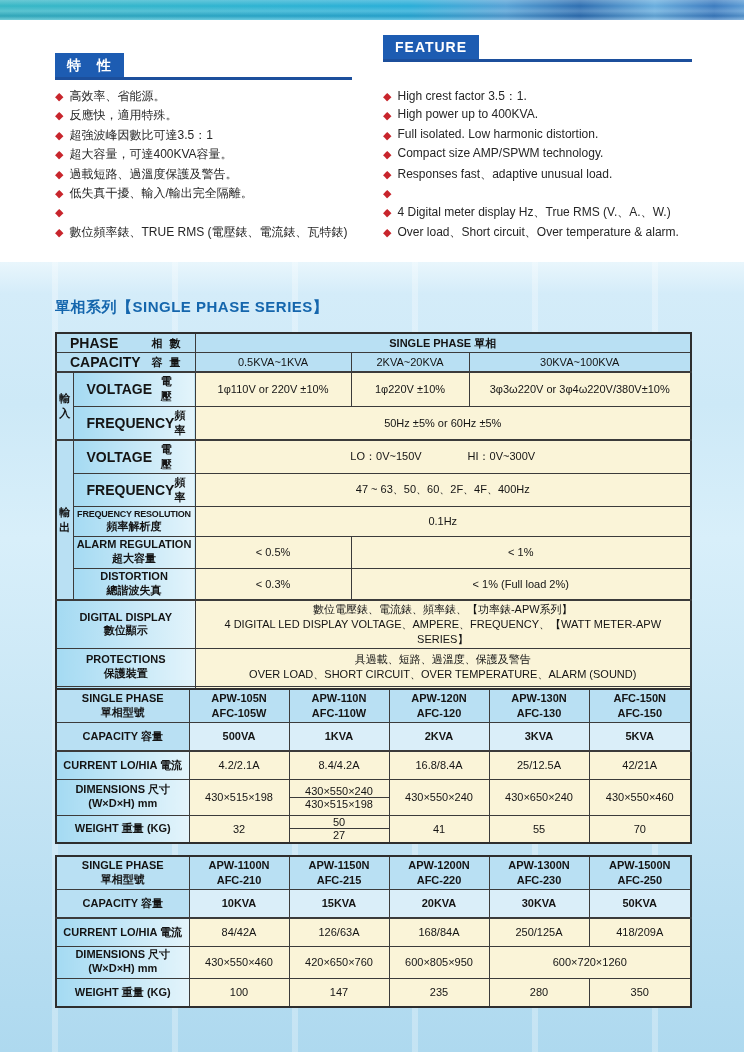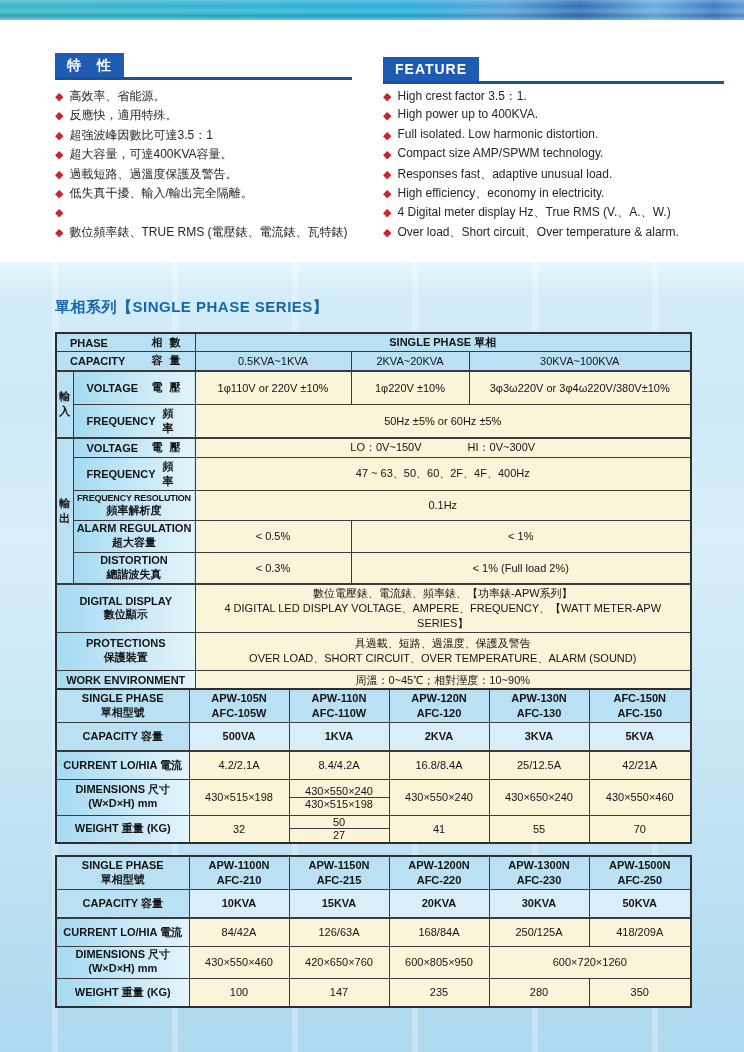--- a/index.html
+++ b/index.html
@@ -11,21 +11,21 @@
     background:linear-gradient(90deg,#38b7c5 0%,#2eb3d2 35%,#2aaed8 55%,#56a2d6 68%,#2e6fb2 78%,#69aede 88%,#3c7cc0 96%,#5b9bd4 100%);
   }
   .top-band::after{content:""; position:absolute; inset:0;
     background:linear-gradient(180deg, rgba(255,255,255,.25) 0%, rgba(255,255,255,0) 30%, rgba(255,255,255,.18) 55%, rgba(0,40,90,.12) 80%, rgba(255,255,255,.3) 100%);}
 
   
   .col-head{position:absolute; height:24px; border-bottom:3px solid #1c4f9c;}
   .col-head .badge{position:absolute; left:0; bottom:0; background:#1d5cb2; color:#fff; font-weight:bold;
     font-size:14px; height:24px; line-height:24px; padding:0 12px; letter-spacing:1px;}
   .head-zh{left:55px; top:53px; width:297px;}
-  .head-en{left:383px; top:57px; width:309px;padding-left:32px;}
+  .head-en{left:383px; top:35px; width:309px;}
 
   .bullet-list{position:absolute; width:330px;}
   .list-zh{left:55px; top:88px;}
   .list-en{left:383px; top:88px;}
   .bullet-item{display:flex; align-items:flex-start; height:19.4px; font-size:12px; color:#262626; white-space:nowrap;}
   .diamond{color:#c8252c; font-size:11px; margin-right:6px; line-height:17px;}
 
   
   .blue-section{position:absolute; left:0; top:262px; width:744px; height:790px;
     background:
@@ -40,21 +40,21 @@
   .tbl td{border:1px solid #3b3b3b; font-size:11px; color:#141414; text-align:center; vertical-align:middle; padding:1px 3px; overflow:hidden;}
   .blue{background:#b9e0f3;}
   .blue-lt{background:#daeef9;}
   .cream{background:#faf4d8;}
   .lblgrad{background:linear-gradient(90deg,#a4daf2 0%,#c7e8f7 55%,#e3f4fb 100%);}
   .bold{font-weight:bold;}
   .bt2{border-top-width:2px !important;}
 
   
   .lbl-flex{display:flex; justify-content:space-between; align-items:center; padding:0 9px 0 10px; font-weight:bold;}
-  .lbl-flex .en{font-size:11px;}
+  .lbl-flex .en{font-size:14px;}
   .lbl-flex .zh{font-size:11px; letter-spacing:2px;}
   .lbl-center{text-align:center; font-weight:bold; line-height:1.25;}
   .lbl-center .en{font-size:11px; display:block;}
   .lbl-center .en.small{font-size:9px; letter-spacing:-.2px;}
   .lbl-center .zh{font-size:11px; display:block;}
   .grp{font-weight:bold; font-size:12px; padding:0;}
   .grp .grp-inner{display:flex; flex-direction:column; justify-content:space-around; align-items:center; height:100%;}
   .two-line{line-height:1.35; font-size:10.5px;}
   .lohi{display:flex; justify-content:center; gap:46px;text-align:right;}
 
@@ -127,21 +127,20 @@
     <div class="bullet-item">
         <span class="diamond">◆</span>
         <span>Compact size AMP/SPWM technology.</span>
       </div>
     <div class="bullet-item">
         <span class="diamond">◆</span>
         <span>Responses fast、adaptive unusual load.</span>
       </div>
     <div class="bullet-item">
         <span class="diamond">◆</span>
-        <span>High efficiency、economy in electricity.</span>
       </div>
     <div class="bullet-item">
         <span class="diamond">◆</span>
         <span>4 Digital meter display Hz、True RMS (V.、A.、W.)</span>
       </div>
     <div class="bullet-item">
         <span class="diamond">◆</span>
         <span>Over load、Short circuit、Over temperature &amp; alarm.</span>
       </div>
   </div>

